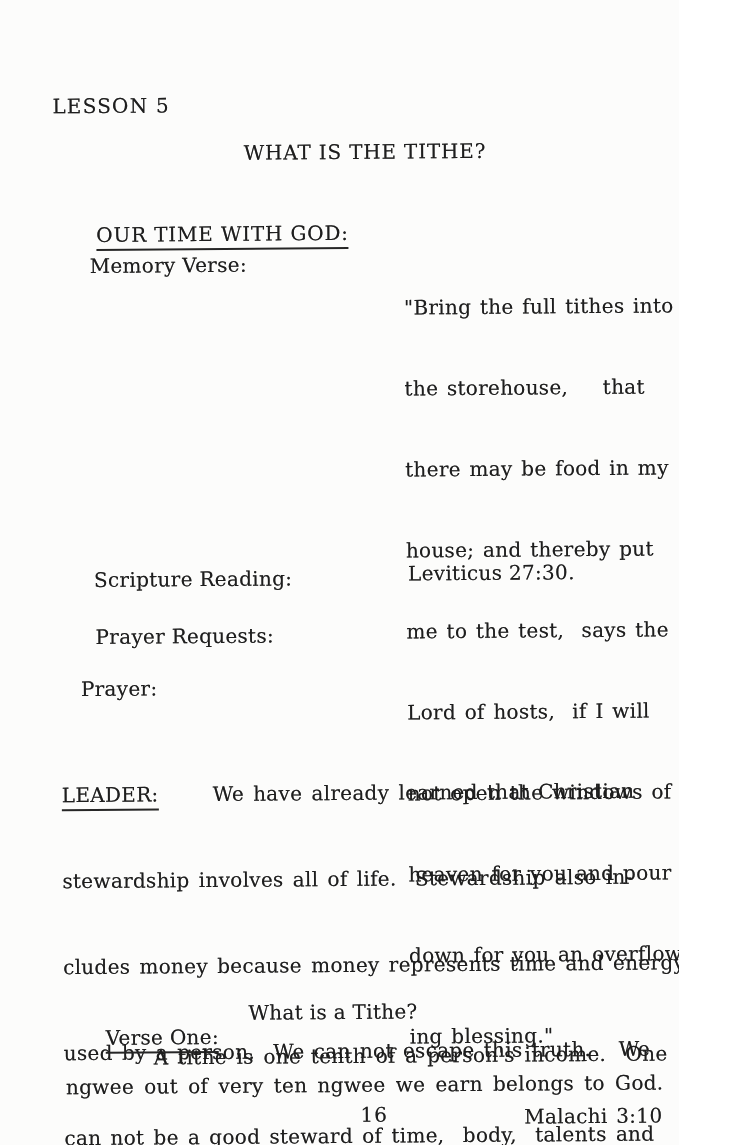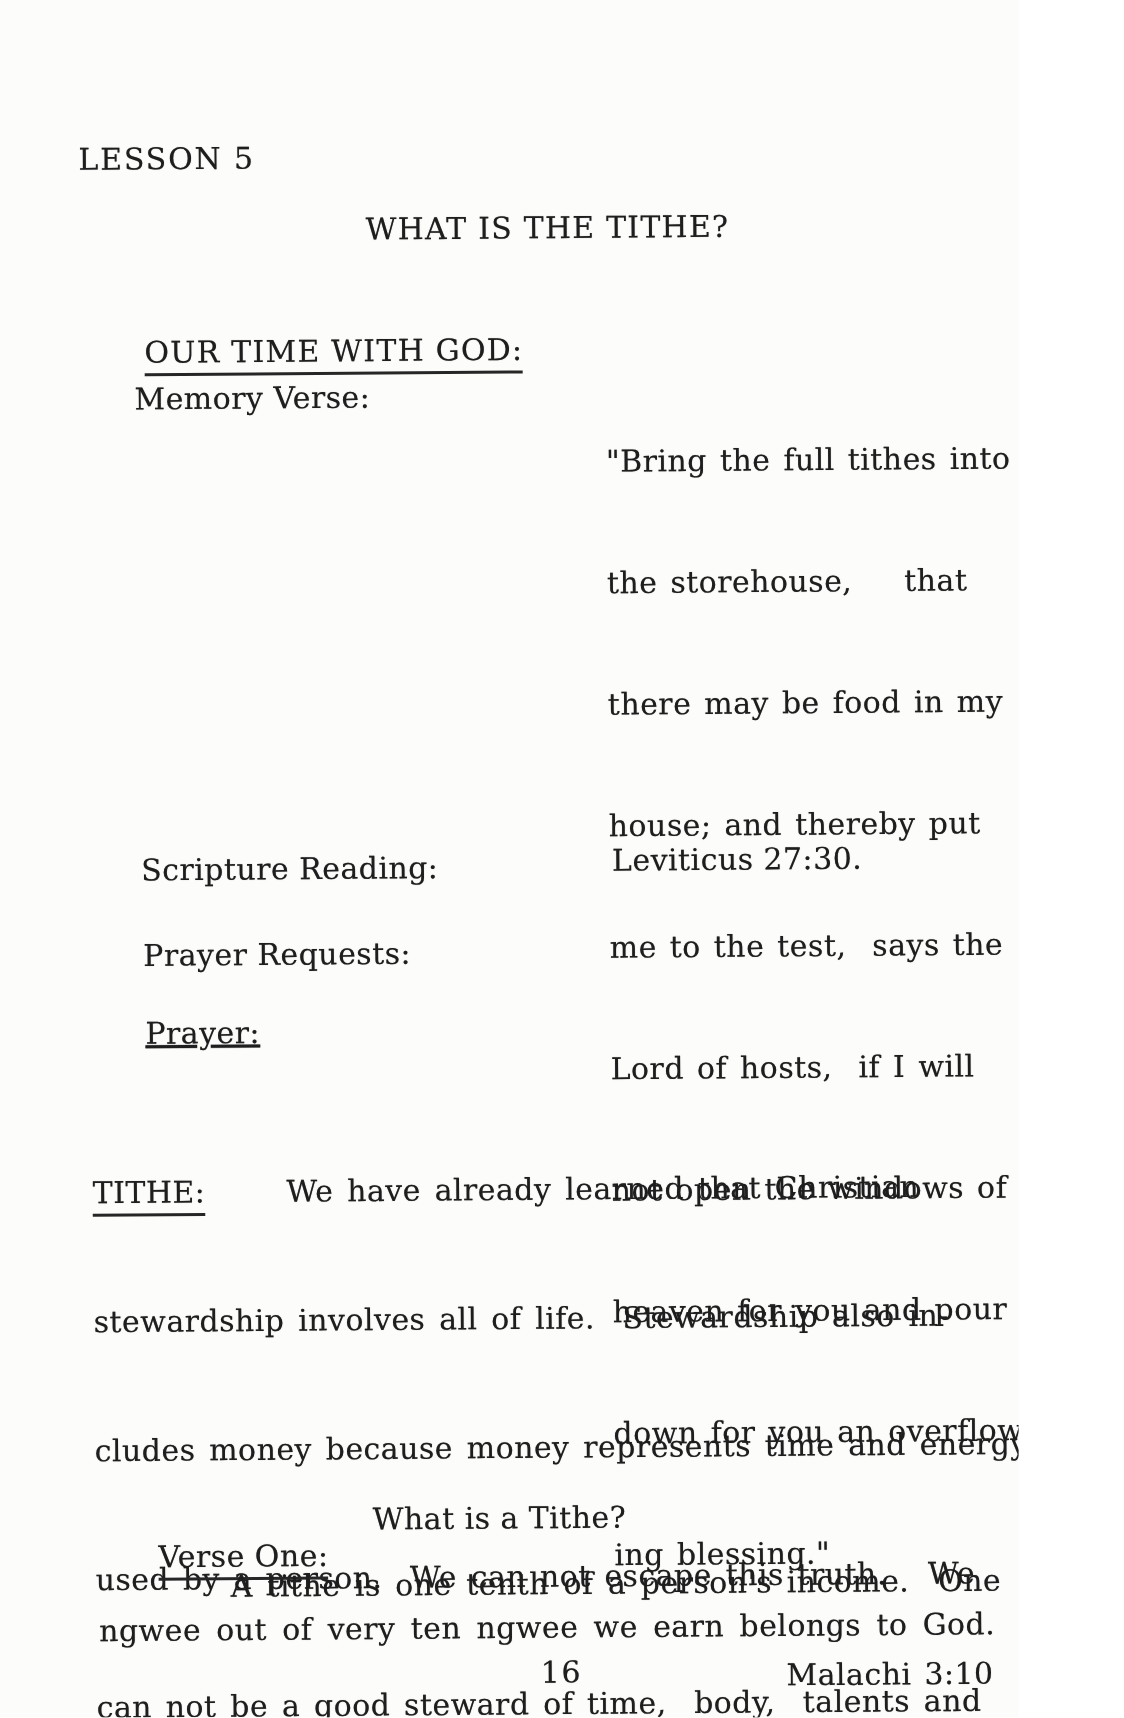--- a/index.html
+++ b/index.html
@@ -39,21 +39,21 @@
   .sectionhead  { left: 56px;  top: 197px; letter-spacing: 0.8px; }
 
   .mv-label     { left: 92px;  top: 252px; }
   .verse-block  { left: 406px; top: 241px; line-height: 27px; word-spacing: 2px; }
   .verse-block div { white-space: pre; }
   .verse-ref    { padding-left: 114px; }
 
   .sr-label     { left: 94px;  top: 566px; }
   .sr-value     { left: 408px; top: 562px; }
   .pr-label     { left: 95px;  top: 623px; }
-  .p-label      { left: 96px;  top: 675px; text-decoration: underline; }
+  .p-label      { left: 80px;  top: 675px; }
 
   .leader-block { left: 60px;  top: 722px; line-height: 28.6px; word-spacing: 2.5px; }
   .leader-block div { white-space: pre; }
   .leader-first-text { margin-left: 54px; }
 
   .partone-label { left: 62px;  top: 1000px; }
   .partone-q     { left: 245px; top: 1000px; }
 
   .tithe-line1  { left: 150px; top: 1044px; word-spacing: 3px; }
   .tithe-line2  { left: 62px;  top: 1073px; word-spacing: 3.5px; }
@@ -96,21 +96,21 @@
     </div>
 
     <div class="t sr-label">Scripture Reading:</div>
     <div class="t sr-value">Leviticus 27:30.</div>
 
     <div class="t pr-label">Prayer Requests:</div>
 
     <div class="t p-label">Prayer:</div>
 
     <div class="t leader-block">
-      <div><span class="ul">TITHE:</span><span class="leader-first-text">We have already learned that Christian</span></div>
+      <div><span class="ul">LEADER:</span><span class="leader-first-text">We have already learned that Christian</span></div>
       <div>stewardship involves all of life.  Stewardship also in-</div>
       <div>cludes money because money represents time and energy</div>
       <div>used by a person.  We can not escape this truth.   We</div>
       <div>can not be a good steward of time,  body,  talents and</div>
       
       
       
       
     </div>
 

